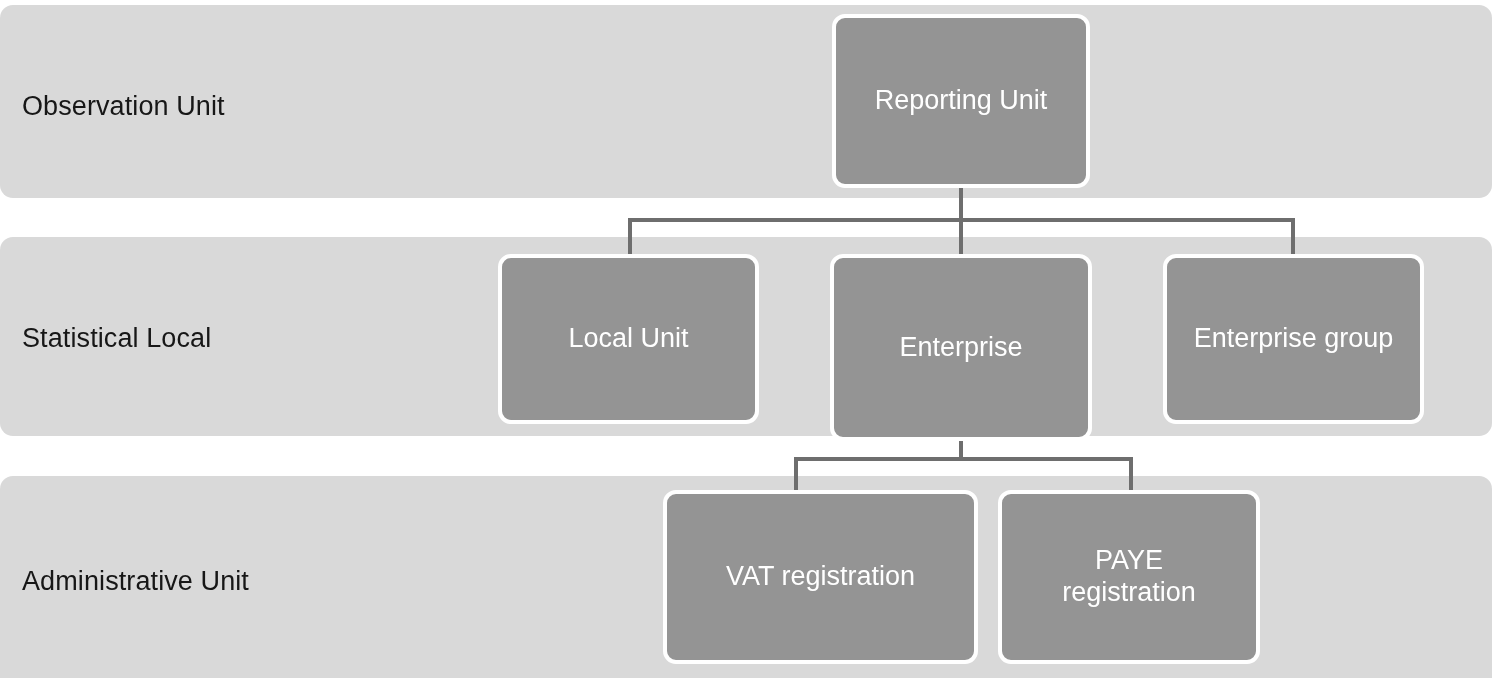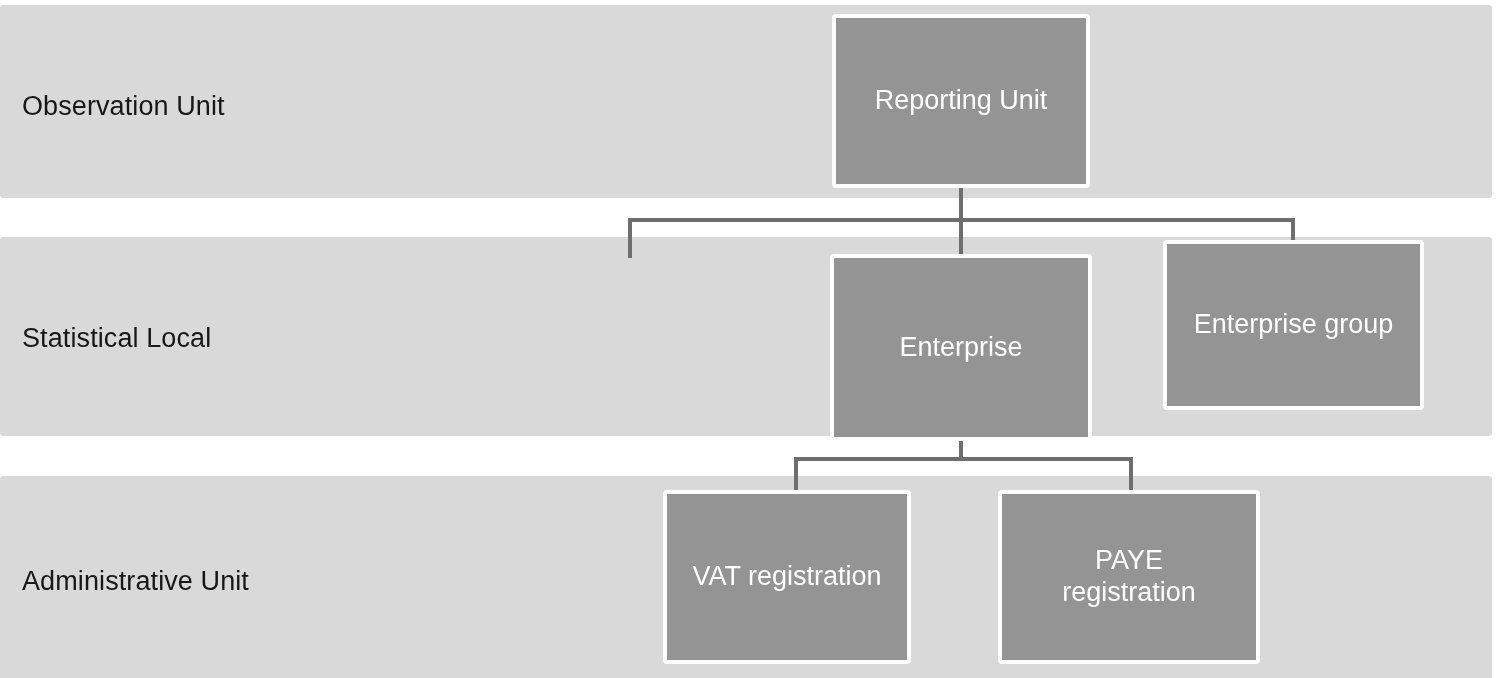--- a/index.html
+++ b/index.html
@@ -17,21 +17,21 @@
     background: #ffffff;
     overflow: hidden;
   }
 
   
   .band {
     position: absolute;
     left: 0;
     width: 1492px;
     background: #d9d9d9;
-    border-radius: 3px;
+    border-radius: 13px;
     box-sizing: border-box;
   }
   .band-label {
     position: absolute;
     left: 22px;
     font-size: 27px;
     line-height: 1.15;
     color: #171717;
     letter-spacing: 0.1px;
     white-space: nowrap;
@@ -62,37 +62,37 @@
   #conn-bot-trunk    { left: 959px;  top: 422px; height: 39px; }
   #conn-bot-bus      { left: 794px;  top: 457px; width: 339px; }
   #conn-drop-vat     { left: 794px;  top: 457px; height: 38px; }
   #conn-drop-paye    { left: 1129px; top: 457px; height: 38px; }
 
   
   .node {
     position: absolute;
     background: #949494;
     border: 4px solid #ffffff;
-    border-radius: 4px;
+    border-radius: 13px;
     box-sizing: border-box;
     display: flex;
     align-items: center;
     justify-content: center;
     text-align: center;
     color: #ffffff;
     font-size: 27px;
     line-height: 1.18;
     padding: 4px 10px;
   }
 
   #node-reporting-unit  { left: 832px;  top: 14px;  width: 258px; height: 174px; }
   #node-local-unit      { left: 498px;  top: 254px; width: 261px; height: 170px; }
   #node-enterprise      { left: 830px;  top: 254px; width: 262px; height: 187px; }
-  #node-enterprise-group{ left: 1163px; top: 240px; width: 261px; height: 170px; }
-  #node-vat             { left: 663px;  top: 490px; width: 248px; height: 174px; }
+  #node-enterprise-group{ left: 1163px; top: 254px; width: 261px; height: 170px; }
+  #node-vat             { left: 663px;  top: 490px; width: 315px; height: 174px; }
   #node-paye            { left: 998px;  top: 490px; width: 262px; height: 174px; }
 
   .node-label { display: block; }
 </style>
 </head>
 <body>
 
 <div id="diagram">
 
   <div class="band" id="band-observation">
@@ -115,20 +115,23 @@
 
   <div class="connector v" id="conn-bot-trunk"></div>
   <div class="connector h" id="conn-bot-bus"></div>
   <div class="connector v" id="conn-drop-vat"></div>
   <div class="connector v" id="conn-drop-paye"></div>
 
   <div class="node" id="node-reporting-unit">
     <span class="node-label">Reporting Unit</span>
   </div>
 
+  <div class="node" id="node-local-unit">
+    <span class="node-label">Local Unit</span>
+  </div>
 
   <div class="node" id="node-enterprise">
     <span class="node-label">Enterprise</span>
   </div>
 
   <div class="node" id="node-enterprise-group">
     <span class="node-label">Enterprise group</span>
   </div>
 
   <div class="node" id="node-vat">

